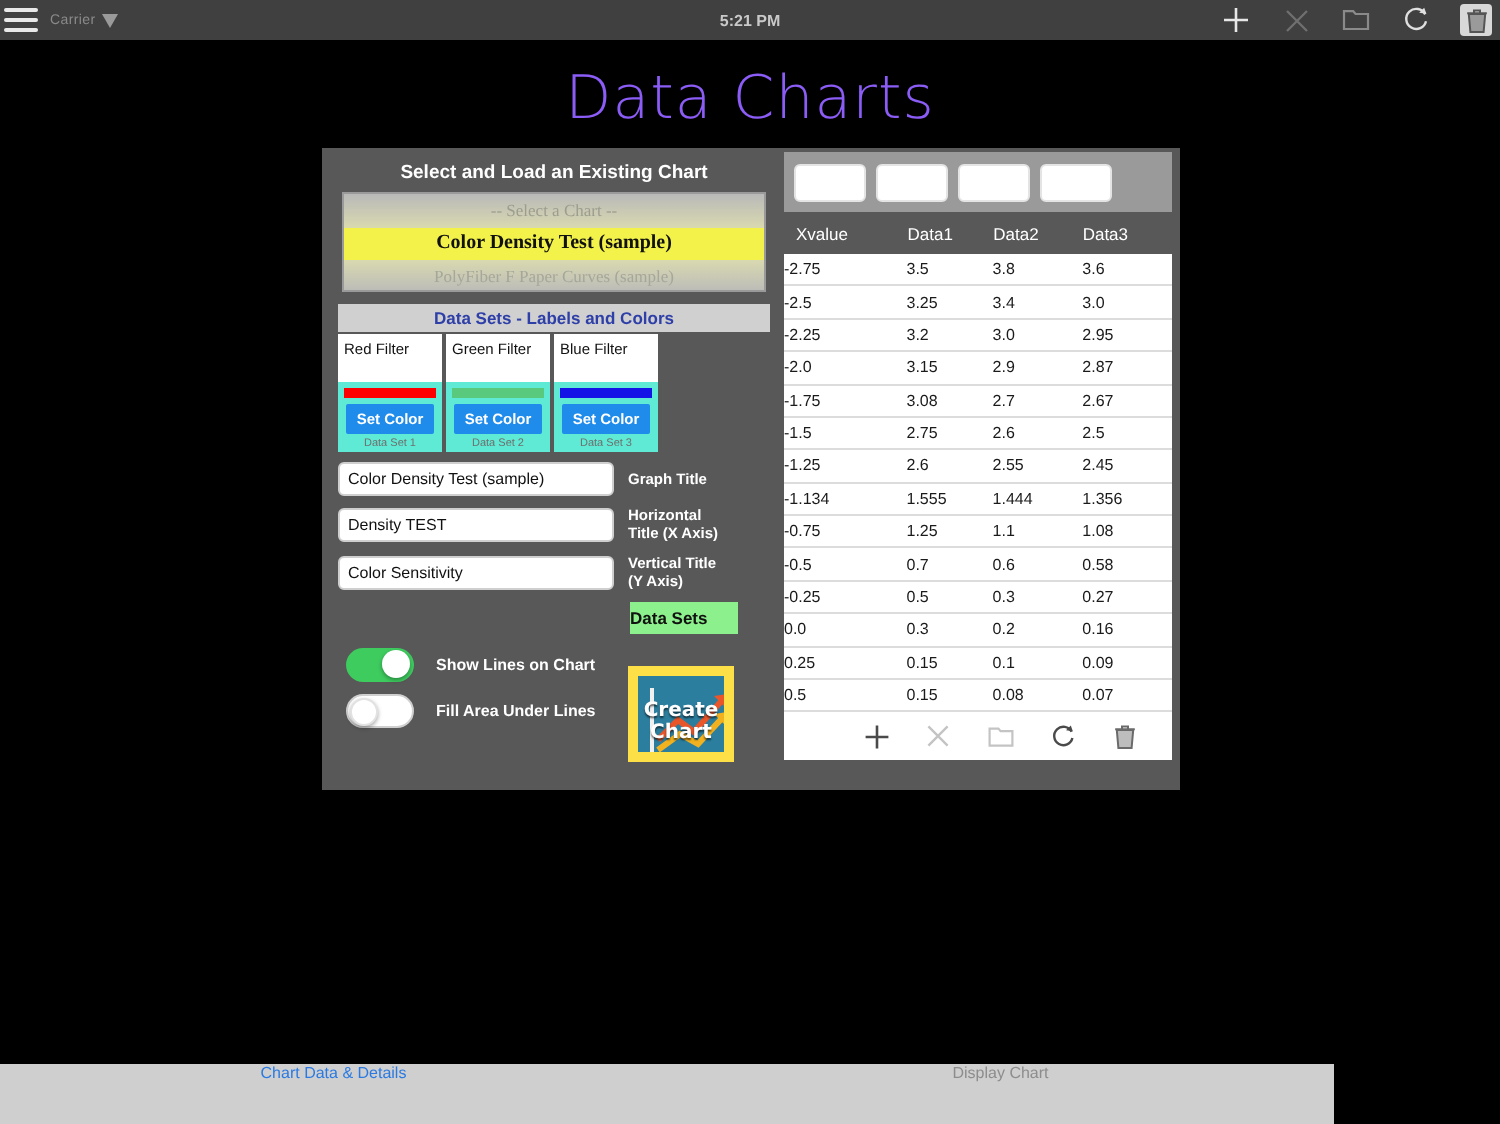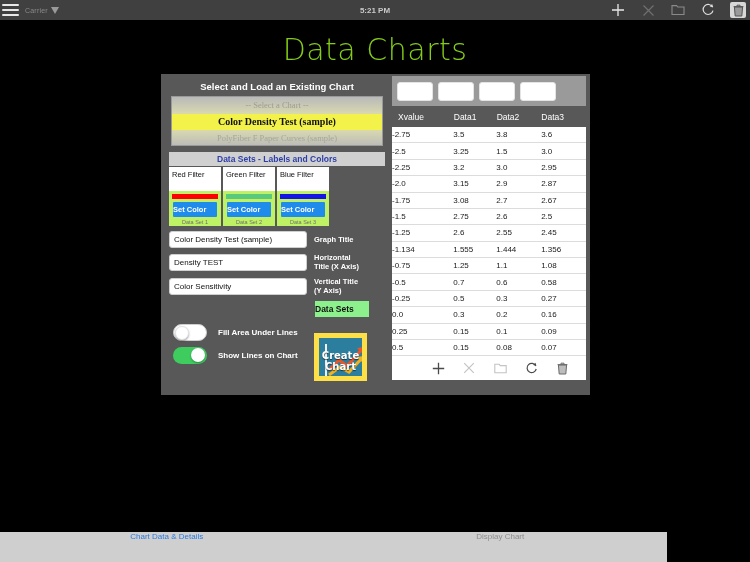--- a/index.html
+++ b/index.html
@@ -39,21 +39,21 @@
     position: absolute; left: 2px; top: 4px;
     width: 17px; height: 12px;
     display: flex; flex-direction: column; justify-content: space-between;
   }
   .sb-hamb i { display: block; height: 2px; background: #e8e8e8; border-radius: 1px; }
   .sb-trash-hl { background: #d8d8d8; border-radius: 2px; padding: 0 1px; }
 
   
   .apptitle {
     position: absolute; left: 0; top: 32px; width: 750px;
-    text-align: center; color: #84cc16;
+    text-align: center; color: #8b5cf6;
     font-size: 30px; font-weight: 300; letter-spacing: .5px;
     font-family: "DejaVu Sans", sans-serif;
   }
 
   
   .panel {
     position: absolute; left: 161px; top: 74px;
     width: 429px; height: 321px;
     background: #585858;
   }
@@ -76,29 +76,29 @@
   .pick-dim  { color: #9d9d8f; font-size: 8.5px; background: linear-gradient(#b9b9b9,#d9d9b0); }
   .pick-sel  { color: #111; font-size: 10px; font-weight: bold; background: #f2f24a; }
   .pick-dim2 { color: #a6a69a; font-size: 8.5px; background: linear-gradient(#d9d9b0,#b9b9b9); }
 
   .ds-head {
     margin: 6px 2px 0 2px; background: #d0d0d0;
     color: #2e3fa8; font-size: 8.5px; font-weight: bold;
     text-align: center; padding: 2px 0;
   }
   .ds-row { display: flex; gap: 2px; margin: 1px 2px 0 2px; }
-  .ds-card { width: 52px; background: #bef264; padding: 0 0 1px 0; }
+  .ds-card { width: 52px; background: #5eead4; padding: 0 0 1px 0; }
   .ds-name {
     background: #fff; color: #111; font-size: 7.5px;
     padding: 3px 2px 10px 3px; height: 24px;
   }
   .ds-swatch { height: 5px; margin: 3px 3px 0 3px; }
   .ds-setbtn {
     margin: 3px 4px 0 4px; background: #1f8cec; color: #fff;
-    font-size: 7.5px; font-weight: bold; 
+    font-size: 7.5px; font-weight: bold; text-align: center;
     padding: 3px 0; border-radius: 1px;
   }
   .ds-label { color: #6f6f6f; font-size: 5.5px; text-align: center; padding-top: 2px; }
 
   .fieldrow { display: flex; align-items: center; margin: 5px 2px 0 2px; }
   .tinput {
     width: 138px; background: #fff; border: 1px solid #cfcfcf; border-radius: 3px;
     color: #111; font-size: 8px; padding: 3px 4px;
     white-space: nowrap; overflow: hidden;
   }
@@ -273,30 +273,30 @@
         <div class="flabel">
           <span>Vertical Title</span>
           <span class="sub">(Y Axis)</span>
         </div>
       </div>
 
       <div class="dsbtn">Data Sets</div>
 
       <div class="toggles">
         <div class="trow">
+          <div class="switch on">
+              <span class="knob"></span>
+            </div>
+          <div class="tlabel">Show Lines on Chart</div>
+        </div>
+        <div class="trow">
           <div class="switch off">
               <span class="knob"></span>
             </div>
           <div class="tlabel">Fill Area Under Lines</div>
-        </div>
-        <div class="trow">
-          <div class="switch on">
-              <span class="knob"></span>
-            </div>
-          <div class="tlabel">Show Lines on Chart</div>
         </div>
       </div>
 
       <div class="createbtn">
         <svg width="53" height="48" viewBox="0 0 53 48" style="position:absolute;left:0;top:0">
           <rect x="0" y="0" width="53" height="48" fill="#2b7e9e"></rect>
           <path d="M7 6 V40 H47" stroke="#f0f0f0" stroke-width="2" fill="none"></path>
           <path d="M10 32 L20 22 L28 28 L43 11" stroke="#e8562a" stroke-width="3" fill="none"></path>
           <path d="M38 10 L45 9 L44 16" fill="#e8562a"></path>
           <path d="M10 37 L21 29 L30 34 L43 20" stroke="#f2b11e" stroke-width="3" fill="none"></path>
@@ -329,21 +329,21 @@
         <div id="tbody">
             <div class="trow2">
               <div class="c0">-2.75</div>
               <div class="c1">3.5</div>
               <div class="c2">3.8</div>
               <div class="c3">3.6</div>
             </div>
             <div class="trow2">
               <div class="c0">-2.5</div>
               <div class="c1">3.25</div>
-              <div class="c2">1.5</div>
+              <div class="c2">3.4</div>
               <div class="c3">3.0</div>
             </div>
             <div class="trow2">
               <div class="c0">-2.25</div>
               <div class="c1">3.2</div>
               <div class="c2">3.0</div>
               <div class="c3">2.95</div>
             </div>
             <div class="trow2">
               <div class="c0">-2.0</div>

